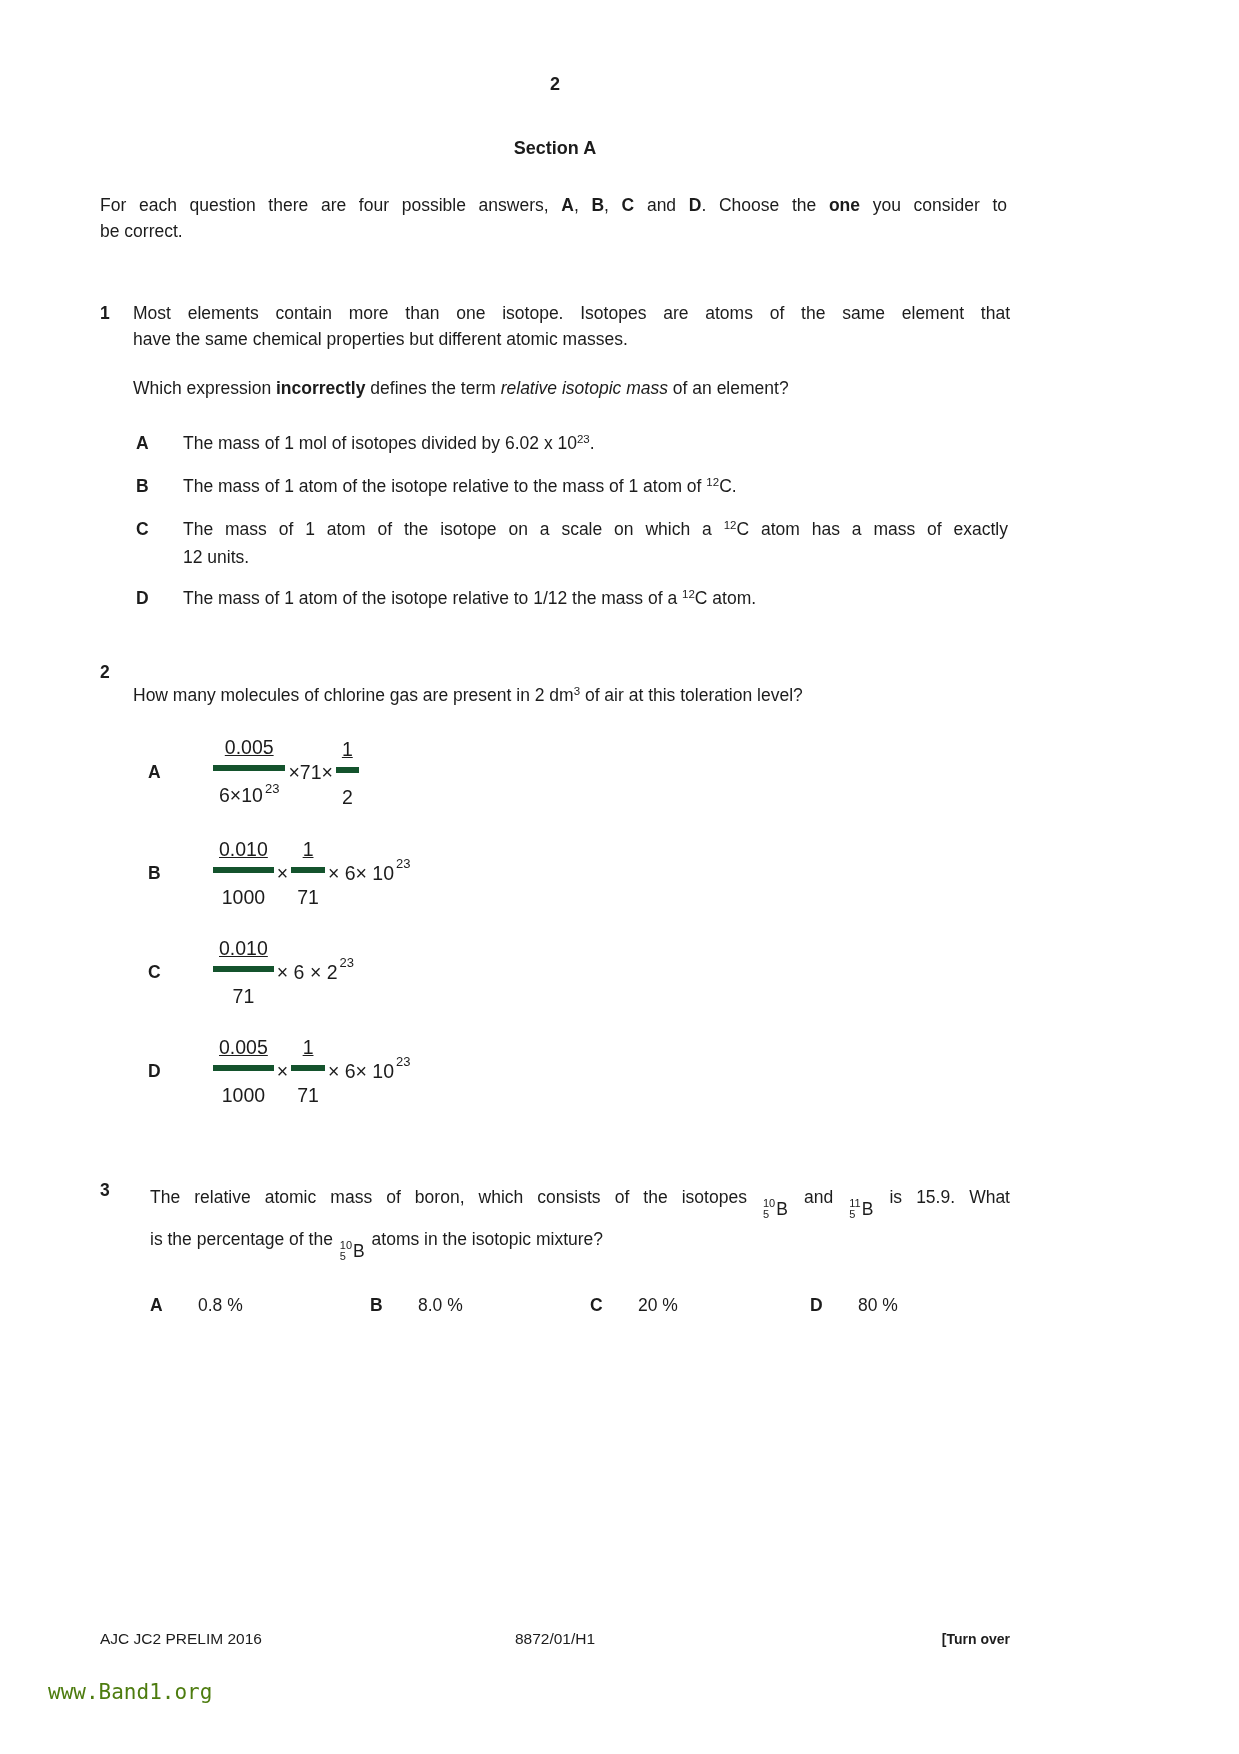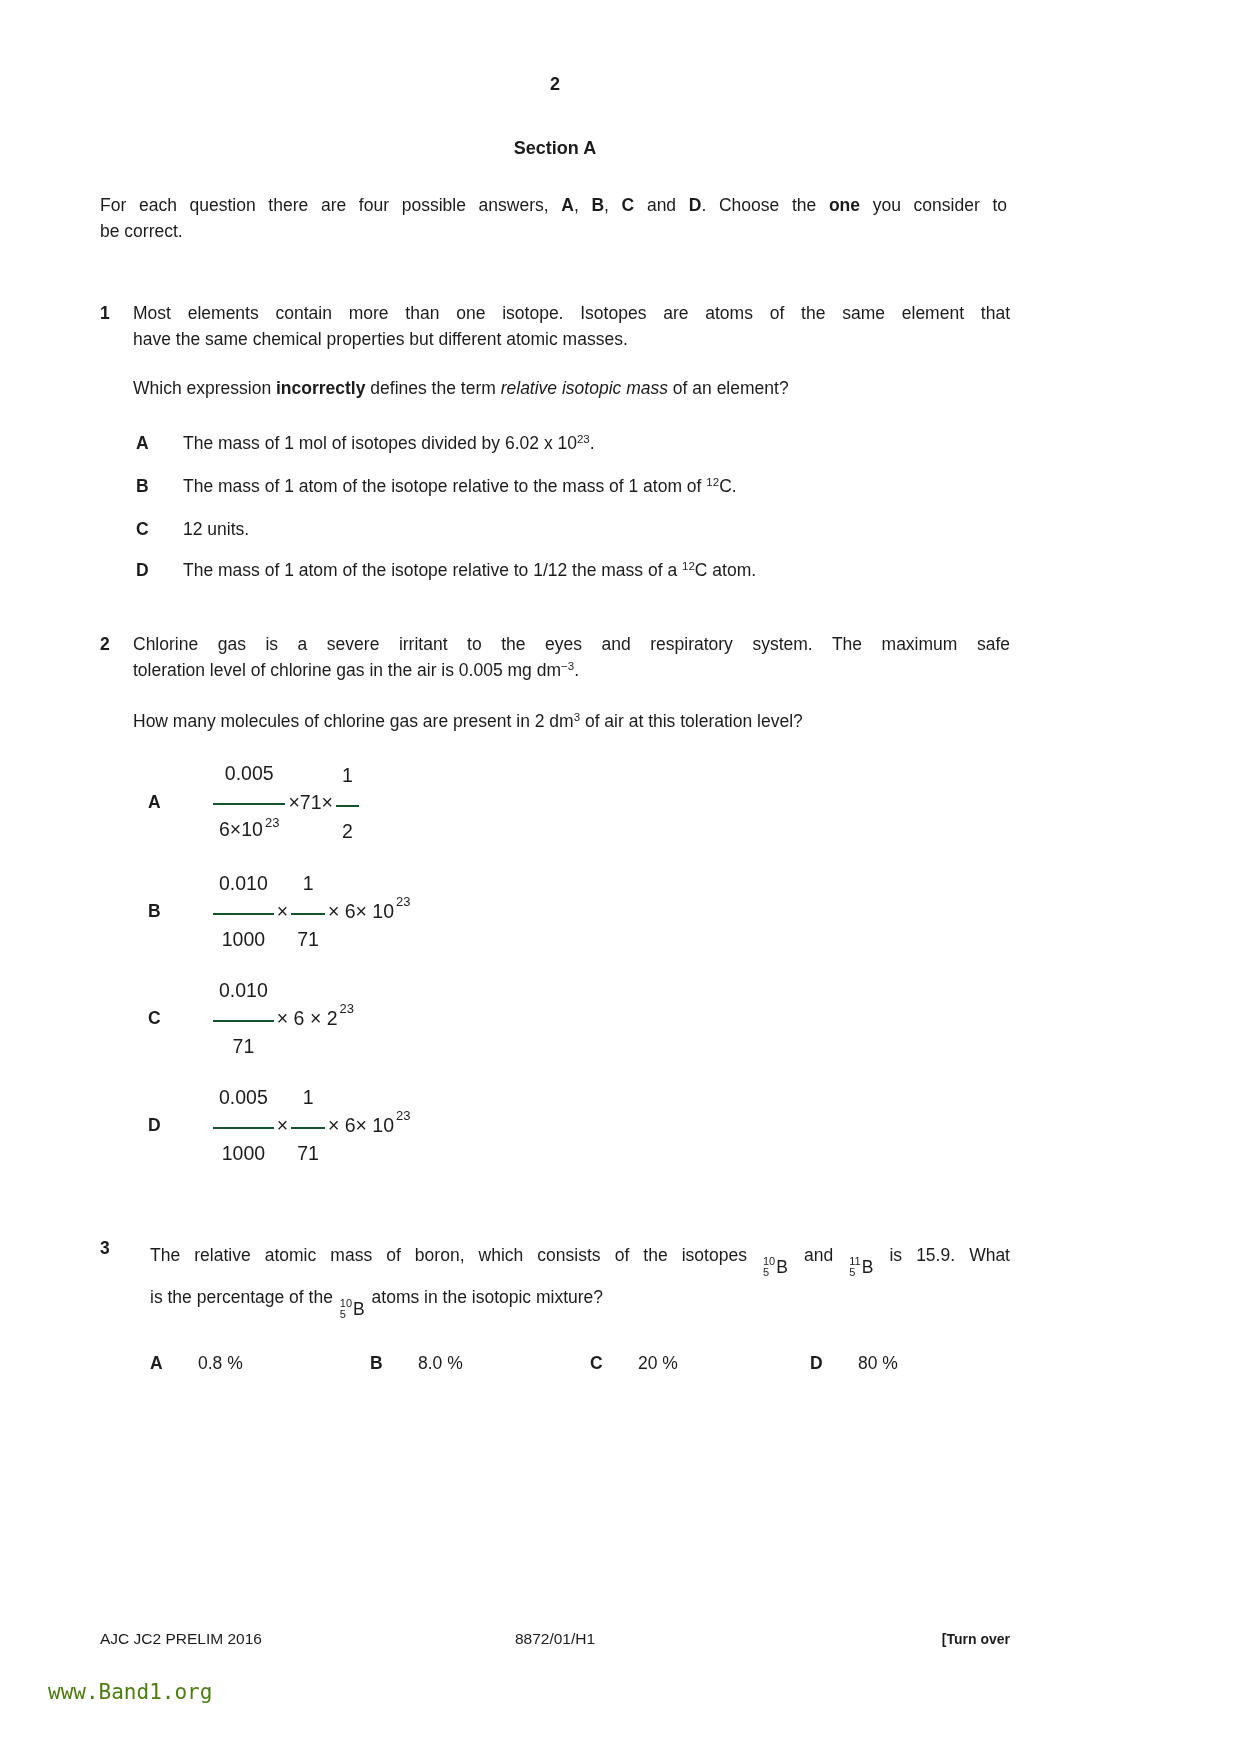--- a/index.html
+++ b/index.html
@@ -31,21 +31,21 @@
   .prompt { margin-top:23px; }
   .q3 .qbody-text { }
   .opts { margin-top:14px; }
   .opt { display:flex; margin-top:15px; }
   .opt .letter { width:50px; flex:none; font-weight:bold; padding-left:3px; }
   .opt .otext { width:825px; }
   .fopt { display:flex; align-items:center; padding-left:15px; margin-top:26px; font-size:19.5px; }
   .fopt .fletter { width:62px; flex:none; font-weight:bold; font-size:17.5px; }
   .fbody { display:flex; align-items:center; line-height:24px; }
   .frac { display:inline-flex; flex-direction:column; text-align:center; vertical-align:middle; margin:0 3px; }
-  .frac .num { display:block; padding:1px 6px 18px; border-bottom:2px solid #14532d; }
+  .frac .num { display:block; padding:1px 6px 6px; border-bottom:6px solid #14532d;text-decoration:underline; }
   .frac .den { display:block; padding:12px 6px 0; }
   .iso { display:inline-flex; align-items:center; vertical-align:-4px; margin:0 2px; }
   .iso-stack { display:inline-flex; flex-direction:column; font-size:11px; line-height:10.5px; text-align:left; margin-right:1px; font-weight:normal; }
   .iso-sym { font-size:17.5px; line-height:18px; }
   .q3opts { display:flex; margin-top:24px; width:880px; }
   .q3opt { display:flex; width:220px; }
   .q3opt .letter { width:48px; font-weight:bold; }
   .footer { position:absolute; left:100px; top:1630px; width:910px; display:flex; align-items:baseline; font-size:15.5px; }
   .footer .f-left { flex:1; text-align:left; }
   .footer .f-center { flex:1; text-align:center; }
@@ -86,40 +86,37 @@
           </div>
           <div class="opt">
             <span class="letter">B</span>
             <span class="otext">
                 <span class="ln"><span>The mass of 1 atom of the isotope relative to the mass of 1 atom of </span><span class="sup">12</span><span>C.</span></span>
               </span>
           </div>
           <div class="opt">
             <span class="letter">C</span>
             <span class="otext">
+                <span class="jl"><span>The mass of 1 atom of the isotope on a scale on which a </span><span class="sup">12</span><span>C atom has a mass of exactly</span></span>
                 <span class="ln"><span>12 units.</span></span>
               </span>
           </div>
           <div class="opt">
             <span class="letter">D</span>
             <span class="otext">
                 <span class="ln"><span>The mass of 1 atom of the isotope relative to 1/12 the mass of a </span><span class="sup">12</span><span>C atom.</span></span>
               </span>
           </div>
         </div>
       </div>
     </div>
 
     <div class="q q2">
       <div class="qn">2</div>
       <div class="qb">
-        <div>
-            <span class="jl"><span>Chlorine gas is a severe irritant to the eyes and respiratory system. The maximum safe</span></span>
-            <span class="ln"><span>toleration level of chlorine gas in the air is 0.005 mg dm</span><span class="sup">−3</span><span>.</span></span>
-          </div>
         <div class="prompt" style="">
             <span class="ln"><span>How many molecules of chlorine gas are present in 2 dm</span><span class="sup">3</span><span> of air at this toleration level?</span></span>
           </div>
         <div>
           <div class="fopt" style="margin-top:24px;">
             <span class="fletter">A</span>
             <span class="fbody">
                 <span class="frac">
                   <span class="num"><span>0.005</span></span>
                   <span class="den"><span>6×10</span><span class="fsup">23</span></span>

